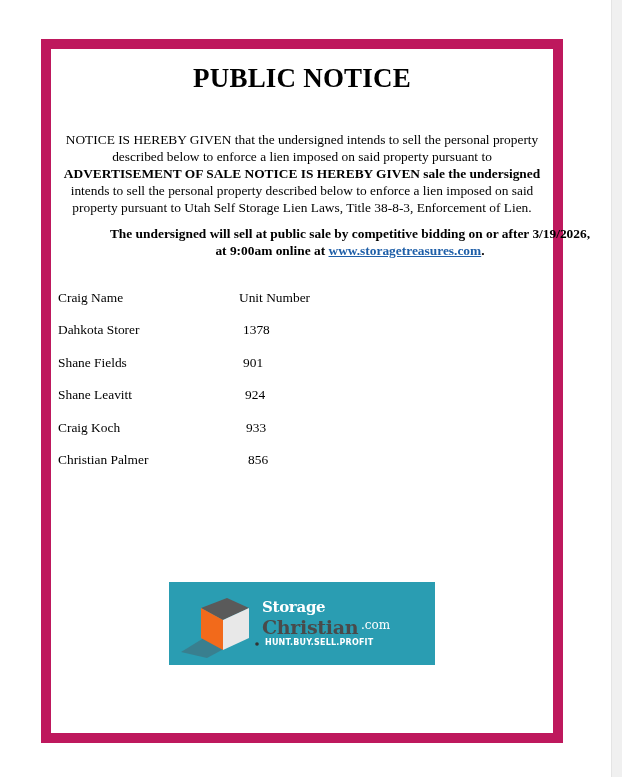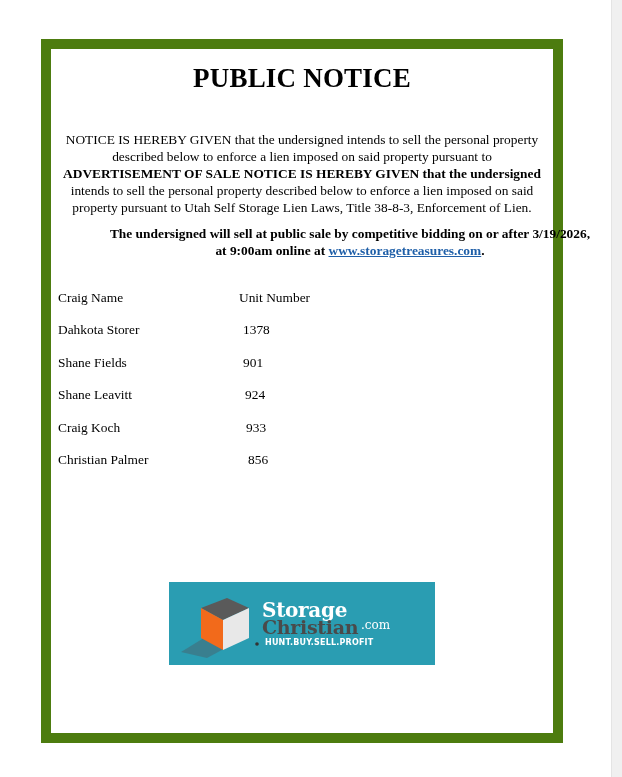--- a/index.html
+++ b/index.html
@@ -1,47 +1,47 @@
 <!DOCTYPE html>
 <html><head>
 <meta charset="utf-8">
 <style>
   html, body { margin:0; padding:0; }
   body { width:622px; height:777px; background:#ffffff; position:relative; overflow:hidden; font-family:"Liberation Serif", "DejaVu Serif", serif; color:#000; }
   .scroll-strip { position:absolute; left:611px; top:0; width:11px; height:777px; background:#f0f0f0; border-left:1px solid #e4e4e4; }
-  .frame { position:absolute; left:41px; top:39px; width:522px; height:704px; background:#4d7c0f; }
+  .frame { position:absolute; left:41px; top:39px; width:522px; height:704px; background:#be185d; }
   .page { position:absolute; left:10px; top:10px; width:502px; height:684px; background:#ffffff; }
   .title { position:absolute; left:0; top:14px; width:100%; text-align:center; font-weight:bold; font-size:27px; letter-spacing:0.2px; }
   .para { position:absolute; left:6px; top:82px; width:490px; text-align:center; font-size:13.4px; line-height:17px; }
   .para b { font-weight:bold; }
   .sale { position:absolute; left:6px; top:176px; width:490px; text-align:center; font-size:13.4px; line-height:17px; font-weight:bold;margin-left:48px; }
   .sale a { color:#1f5fa8; text-decoration:underline; }
   .table { position:absolute; left:7px; top:241px; font-size:13.4px; }
   .row { position:absolute; left:0; height:18px; white-space:nowrap; }
   .c-name { position:absolute; left:0; }
   .c-unit { position:absolute; }
   .logo { position:absolute; left:118px; top:533px; width:266px; height:83px; background:#2a9db2; }
-  .logo .brand1 { position:absolute; left:93px; top:16px; font-family:"DejaVu Serif", serif; font-weight:bold; font-size:20px; color:#ffffff; letter-spacing:-0.3px;text-align:center; }
+  .logo .brand1 { position:absolute; left:93px; top:16px; font-family:"DejaVu Serif", serif; font-weight:bold; font-size:15px; color:#ffffff; letter-spacing:-0.3px;text-align:center; }
   .logo .brand2 { position:absolute; left:93px; top:34px; font-family:"DejaVu Serif", serif; font-weight:bold; font-size:19px; color:#4a4a4a; letter-spacing:-0.3px; }
   .logo .brand3 { position:absolute; left:192px; top:36px; font-family:"DejaVu Serif", serif; font-size:12px; color:#ffffff; }
   .logo .tag { position:absolute; left:96px; top:56px; font-family:"DejaVu Sans", sans-serif; font-weight:bold; font-size:8px; color:#ffffff; letter-spacing:0.2px; }
   .logo svg { position:absolute; left:8px; top:10px; }
 </style>
 </head>
 <body>
 
 <div class="scroll-strip"></div>
 
 <div class="frame">
   <div class="page">
     <div class="title">PUBLIC NOTICE</div>
 
     <div class="para">
       <span>NOTICE IS HEREBY GIVEN that the undersigned intends to sell the personal property described below to enforce a lien imposed on said property pursuant to</span>
-      <b>ADVERTISEMENT OF SALE NOTICE IS HEREBY GIVEN that the undersigned</b>
+      <b>ADVERTISEMENT OF SALE NOTICE IS HEREBY GIVEN sale the undersigned</b>
       <span>intends to sell the personal property described below to enforce a lien imposed on said property pursuant to Utah Self Storage Lien Laws, Title 38-8-3, Enforcement of Lien.</span>
     </div>
 
     <div class="sale">
       <span>The undersigned will sell at public sale by competitive bidding on or after 3/19/2026, at 9:00am online at</span>
       <a>www.storagetreasures.com</a><span>.</span>
     </div>
 
     <div class="table">
       <div class="row" style="top:0px">

